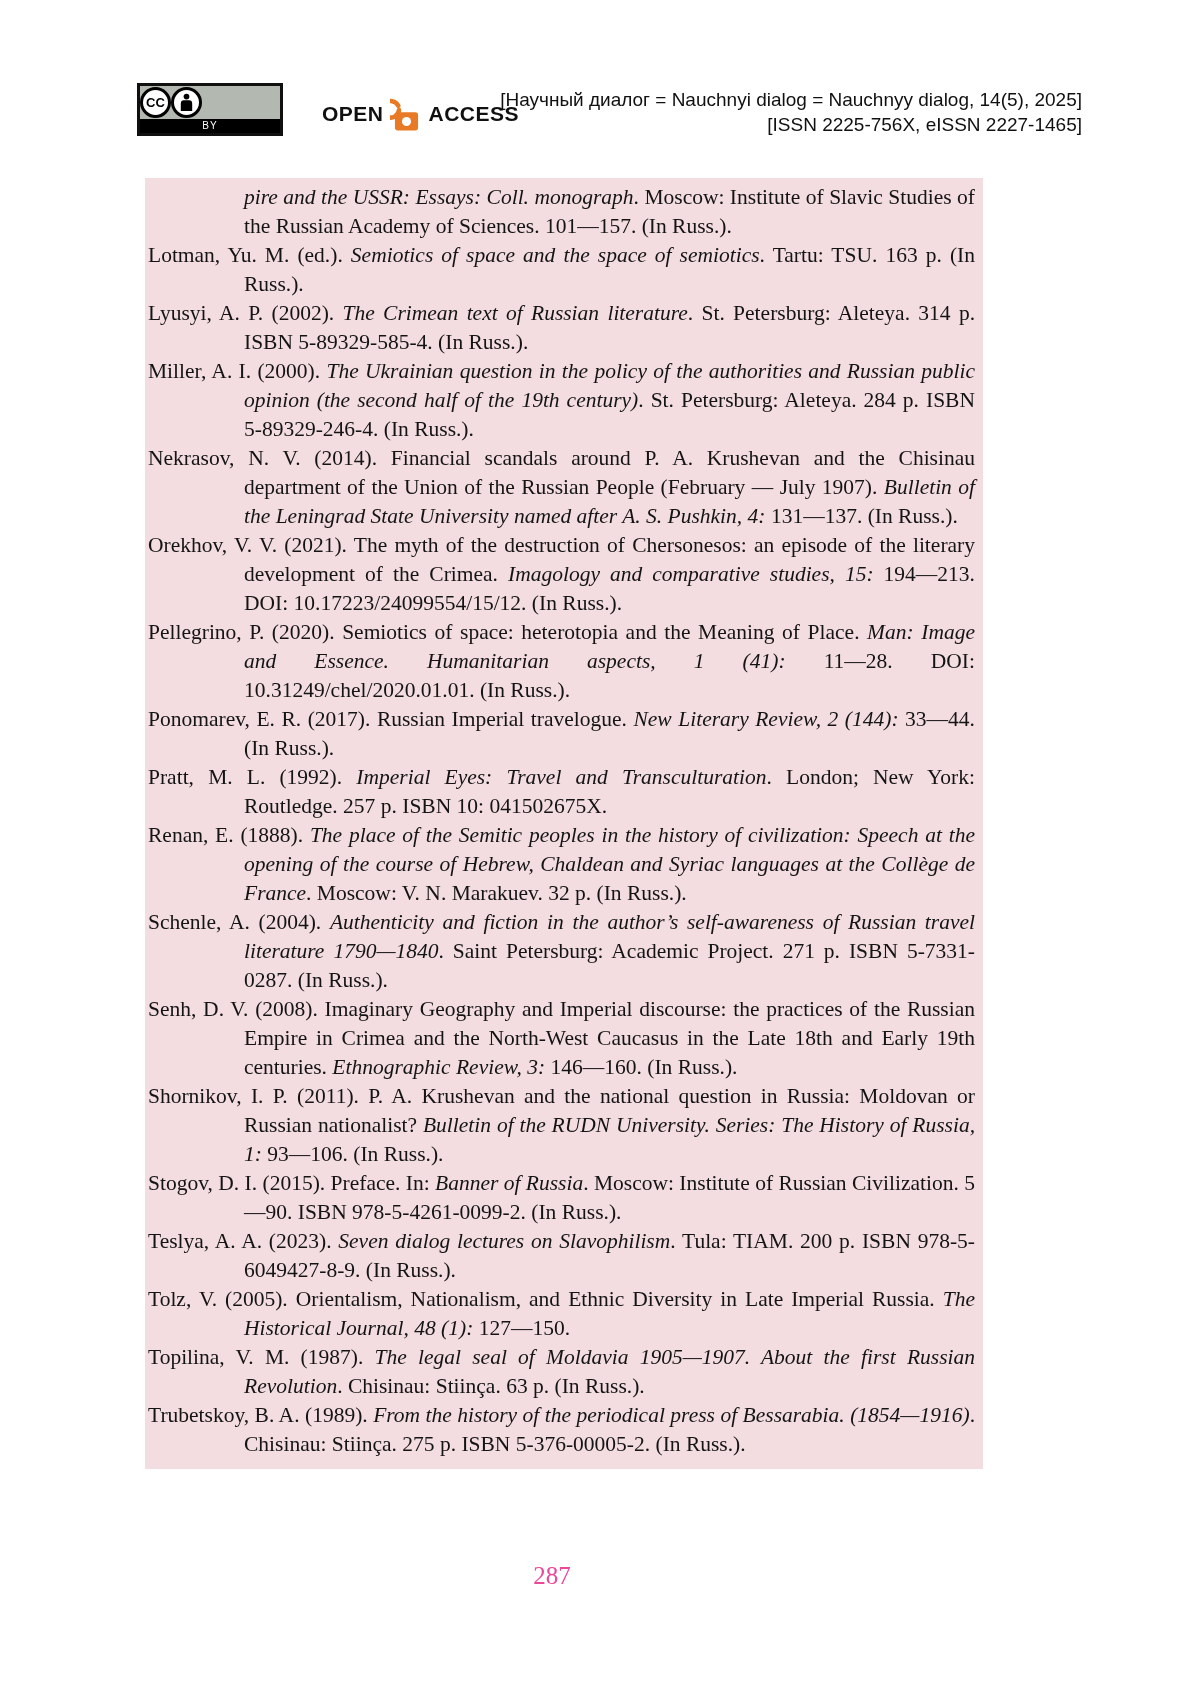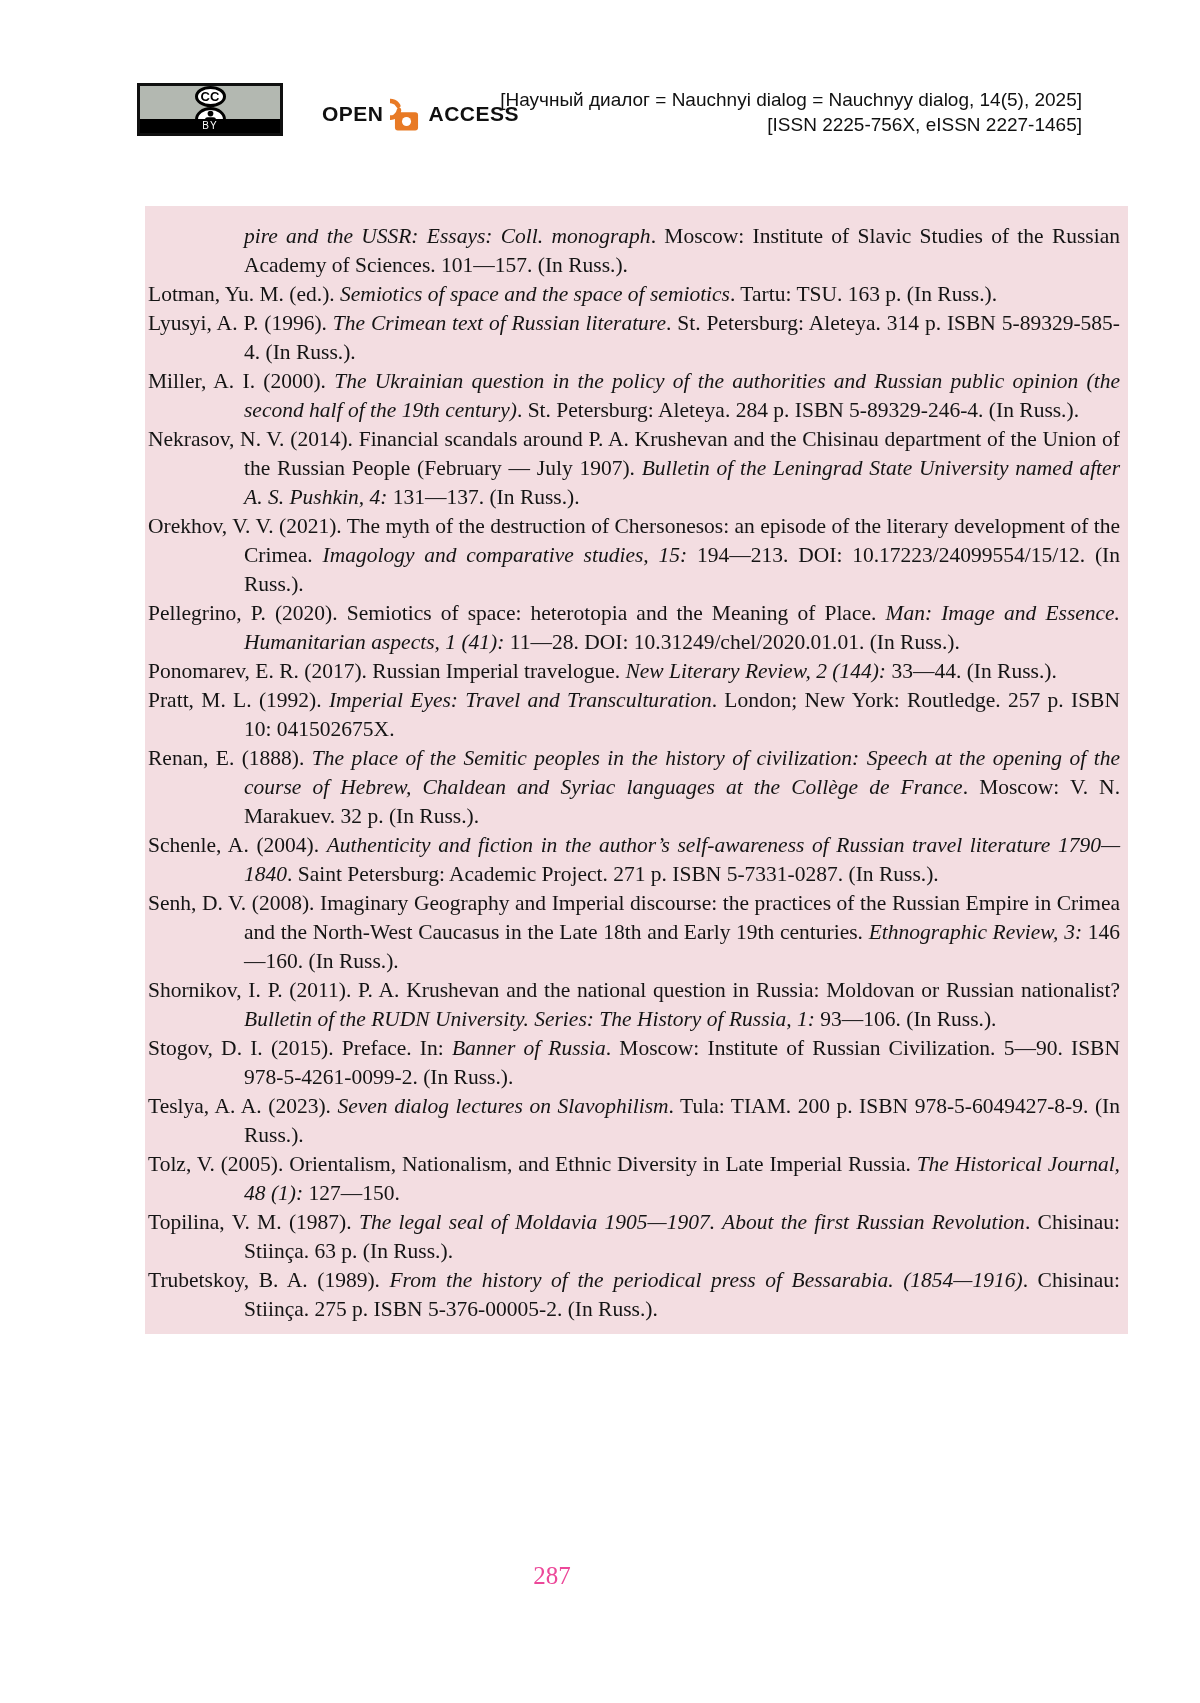--- a/index.html
+++ b/index.html
@@ -15,21 +15,21 @@
   
   .cc-badge {
     position: absolute; left: 137px; top: 83px;
     width: 146px; height: 53px;
     background: #b3b8b1;
     border: 3px solid #101010;
     box-sizing: border-box;
   }
   .cc-badge-top {
     position: absolute; left: 0; right: 0; top: 0; bottom: 14px;
-    display: flex; align-items: center; justify-content: space-between; flex-direction: column;
+    display: flex; align-items: center; justify-content: flex-start;
   }
   .cc-circle {
     width: 31px; height: 31px; border-radius: 50%;
     background: #ffffff; border: 3px solid #000;
     box-sizing: border-box;
     display: flex; align-items: center; justify-content: center;
     font-family: "Liberation Sans", sans-serif;
     font-weight: 700; font-size: 13px; color: #000;
   }
   .cc-badge-bottom {
@@ -50,29 +50,28 @@
   .journal-info {
     position: absolute; top: 87px; right: 118px;
     text-align: right;
     font-family: "Liberation Sans", sans-serif;
     font-size: 19px; line-height: 25px; color: #101010;
     white-space: nowrap;
   }
 
   
   .refs {
-    position: absolute; left: 145px; top: 178px; width: 983px;
+    position: absolute; left: 145px; top: 178px; width: 838px;
     box-sizing: border-box;
     background: #f3dde1;
-    padding: 16px 8px 10px 3px;
+    padding: 5px 8px 10px 3px;
     font-family: "Liberation Serif", serif;
     font-size: 21.5px; line-height: 29px;
     color: #141414;
     text-align: justify;
-    margin-top: 28px;
   }
   .ref-entry { padding-left: 96px; text-indent: -96px; }
   .ref-entry.continuation { text-indent: 0; }
   .ref-entry em { font-style: italic; }
 
   
   .page-number {
     position: absolute; top: 1562px; left: 0; width: 1104px;
     text-align: center;
     font-family: "Liberation Serif", serif;
@@ -110,21 +109,21 @@
   </div>
 
   <div class="journal-info">
     <div>[Научный диалог = Nauchnyi dialog = Nauchnyy dialog, 14(5), 2025]</div>
     <div>[ISSN 2225-756X, eISSN 2227-1465]</div>
   </div>
 
   <div class="refs" id="references">
       <div class="ref-entry continuation"><em>pire and the USSR: Essays: Coll. monograph</em><span>. Moscow: Institute of Slavic Studies of the Russian Academy of Sciences. 101—157. (In Russ.).</span></div>
       <div class="ref-entry"><span>Lotman, Yu. M. (ed.). </span><em>Semiotics of space and the space of semiotics</em><span>. Tartu: TSU. 163 p. (In Russ.).</span></div>
-      <div class="ref-entry"><span>Lyusyi, A. P. (1996). </span><em>The Crimean text of Russian literature</em><span>. St. Petersburg: Aleteya. 314 p. ISBN 5-89329-585-4. (In Russ.).</span></div>
+      <div class="ref-entry"><span>Lyusyi, A. P. (2002). </span><em>The Crimean text of Russian literature</em><span>. St. Petersburg: Aleteya. 314 p. ISBN 5-89329-585-4. (In Russ.).</span></div>
       <div class="ref-entry"><span>Miller, A. I. (2000). </span><em>The Ukrainian question in the policy of the authorities and Russian public opinion (the second half of the 19th century)</em><span>. St. Petersburg: Aleteya. 284 p. ISBN 5-89329-246-4. (In Russ.).</span></div>
       <div class="ref-entry"><span>Nekrasov, N. V. (2014). Financial scandals around P. A. Krushevan and the Chisinau department of the Union of the Russian People (February — July 1907). </span><em>Bulletin of the Leningrad State University named after A. S. Pushkin, 4:</em><span> 131—137. (In Russ.).</span></div>
       <div class="ref-entry"><span>Orekhov, V. V. (2021). The myth of the destruction of Chersonesos: an episode of the literary development of the Crimea. </span><em>Imagology and comparative studies, 15:</em><span> 194—213. DOI: 10.17223/24099554/15/12. (In Russ.).</span></div>
       <div class="ref-entry"><span>Pellegrino, P. (2020). Semiotics of space: heterotopia and the Meaning of Place. </span><em>Man: Image and Essence. Humanitarian aspects, 1 (41):</em><span> 11—28. DOI: 10.31249/chel/2020.01.01. (In Russ.).</span></div>
       <div class="ref-entry"><span>Ponomarev, E. R. (2017). Russian Imperial travelogue. </span><em>New Literary Review, 2 (144):</em><span> 33—44. (In Russ.).</span></div>
       <div class="ref-entry"><span>Pratt, M. L. (1992). </span><em>Imperial Eyes: Travel and Transculturation</em><span>. London; New York: Routledge. 257 p. ISBN 10: 041502675X.</span></div>
       <div class="ref-entry"><span>Renan, E. (1888). </span><em>The place of the Semitic peoples in the history of civilization: Speech at the opening of the course of Hebrew, Chaldean and Syriac languages at the Collège de France</em><span>. Moscow: V. N. Marakuev. 32 p. (In Russ.).</span></div>
       <div class="ref-entry"><span>Schenle, A. (2004). </span><em>Authenticity and fiction in the author’s self-awareness of Russian travel literature 1790—1840</em><span>. Saint Petersburg: Academic Project. 271 p. ISBN 5-7331-0287. (In Russ.).</span></div>
       <div class="ref-entry"><span>Senh, D. V. (2008). Imaginary Geography and Imperial discourse: the practices of the Russian Empire in Crimea and the North-West Caucasus in the Late 18th and Early 19th centuries. </span><em>Ethnographic Review, 3:</em><span> 146—160. (In Russ.).</span></div>
       <div class="ref-entry"><span>Shornikov, I. P. (2011). P. A. Krushevan and the national question in Russia: Moldovan or Russian nationalist? </span><em>Bulletin of the RUDN University. Series: The History of Russia, 1:</em><span> 93—106. (In Russ.).</span></div>

